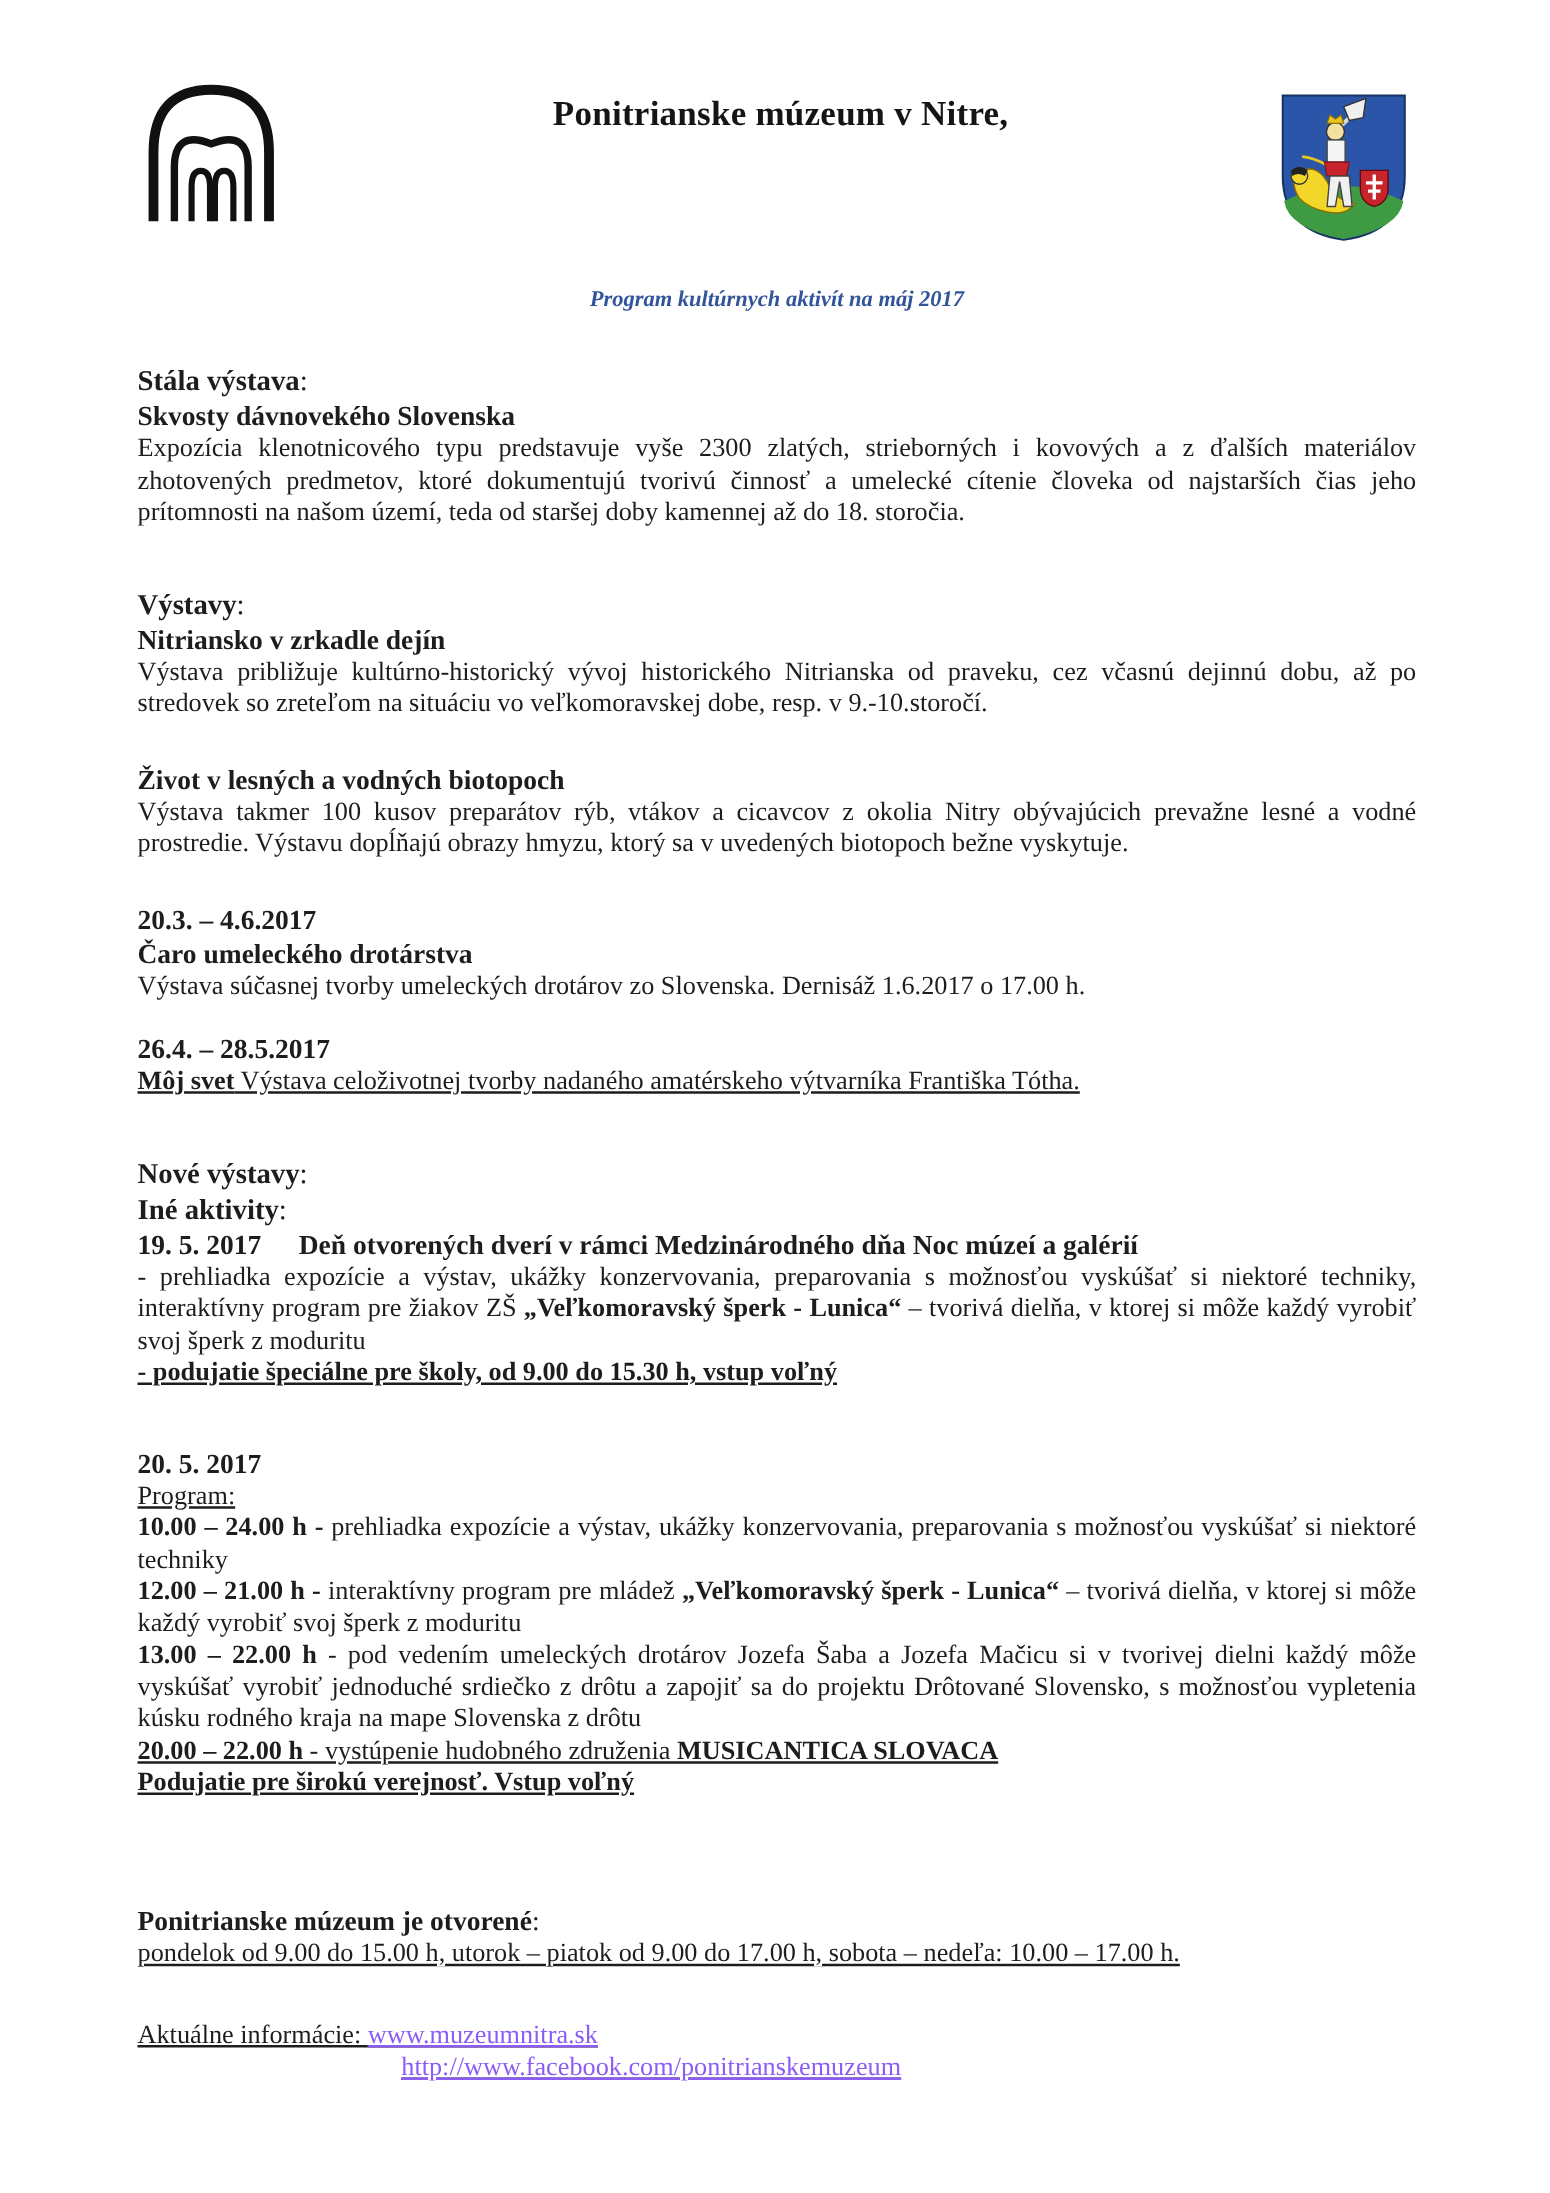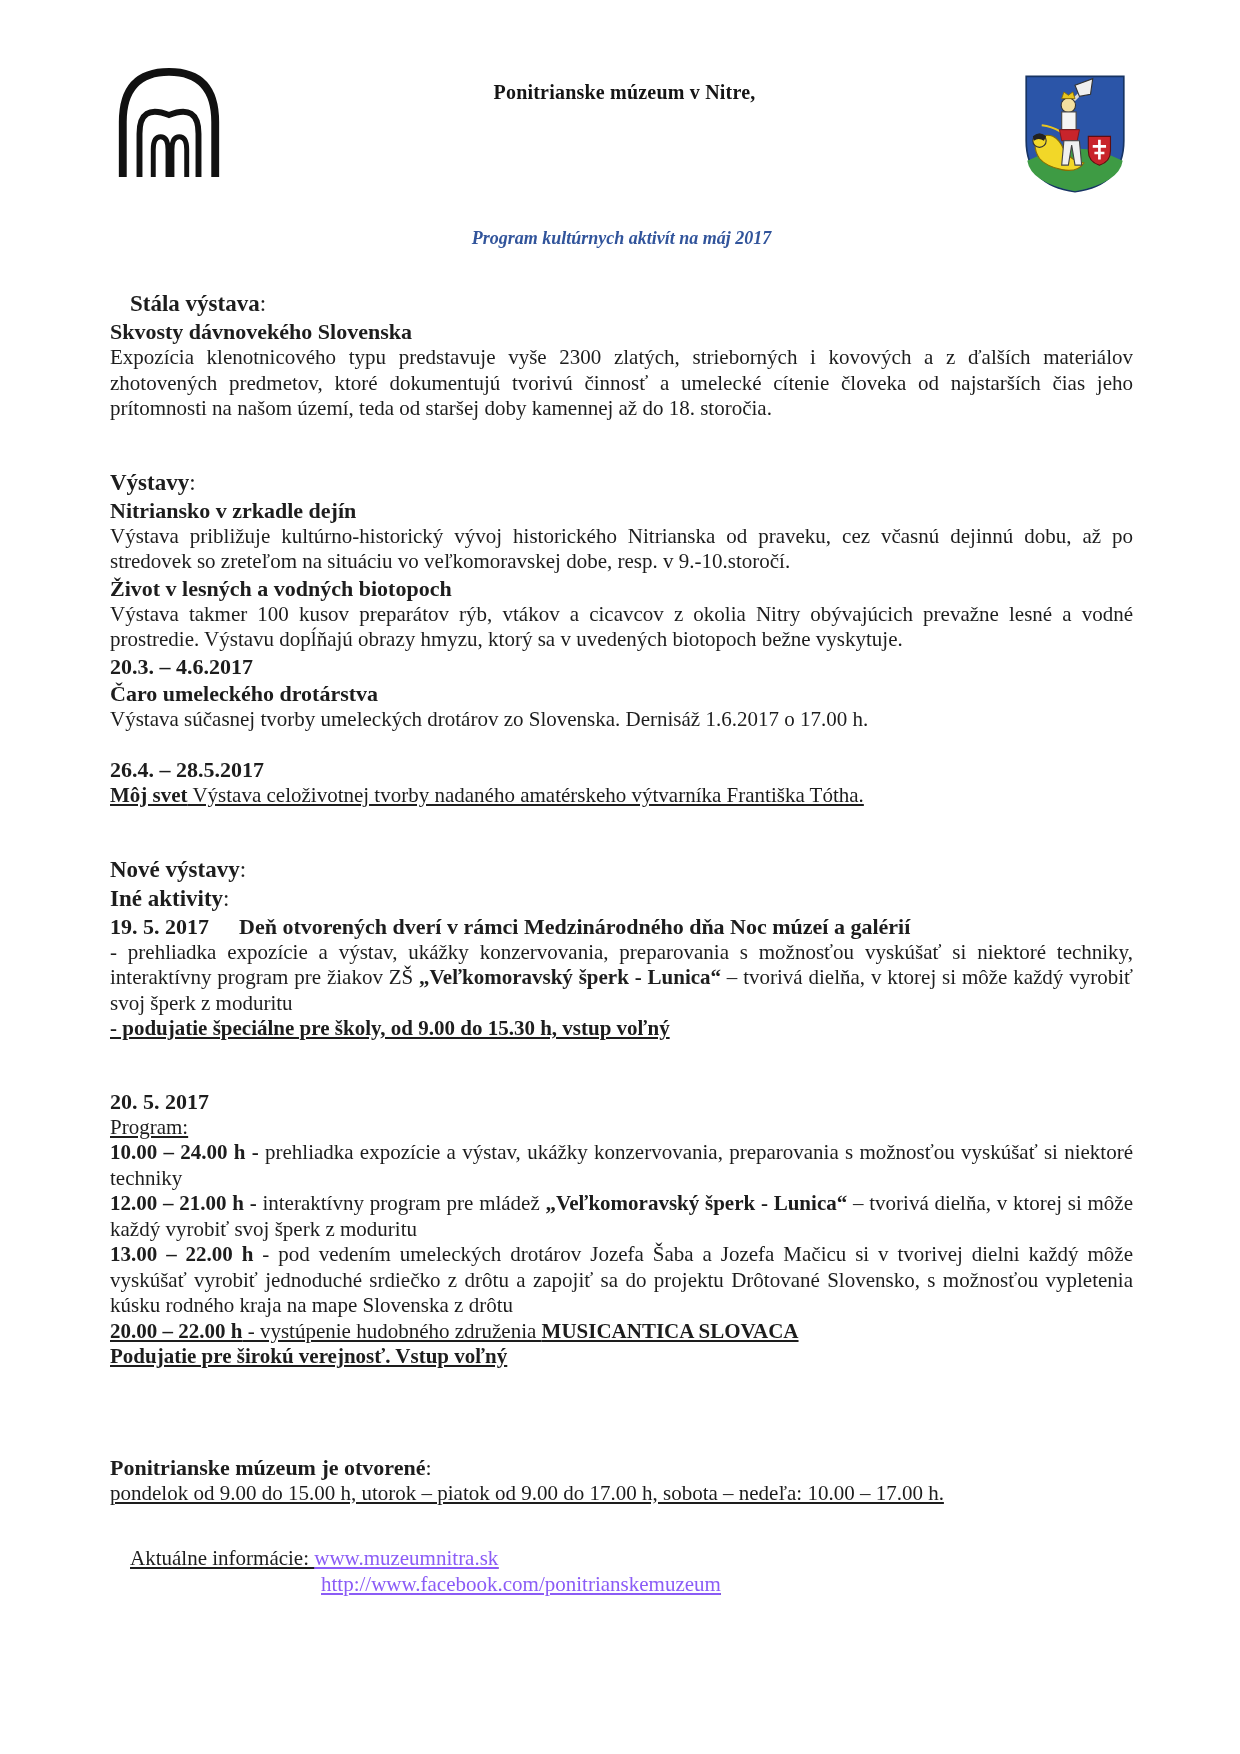--- a/index.html
+++ b/index.html
@@ -11,41 +11,41 @@
     font-family:"Liberation Serif", serif;
     color:#1d1d1d;
     overflow:hidden;
   }
   
   .hdr { display:flex; align-items:flex-start; }
   .logo-box { width:120px; flex:0 0 auto; }
   .coat-box { width:114px; flex:0 0 auto; padding-top:14px; }
   .title-block {
     flex:1 1 auto; text-align:center; padding-top:16px;
-    font-weight:bold; font-size:20px; line-height:36px; color:#151515;
+    font-weight:bold; font-size:28px; line-height:36px; color:#151515;
     letter-spacing:0.2px;
   }
   .program-title {
     margin:30px 0 0 0; text-align:center;
     font-size:18px; font-weight:bold; font-style:italic;
     color:#31549B;
   }
   
   p { margin:0; }
   .body  { font-size:21px; line-height:25.5px; text-align:justify; }
   .nojust{ text-align:left;text-decoration:underline; }
   .head  { font-size:23px; font-weight:bold; line-height:29px; text-align:left; }
   .sub   { font-size:22px; font-weight:bold; line-height:27px; text-align:left; }
   .b { font-weight:bold; }
   .r { font-weight:normal; }
   .gap { display:inline-block; width:30px; }
   
-  .mt-40 { margin-top:40px;margin-left:20px; }
+  .mt-40 { margin-top:40px; }
   .mt-46 { margin-top:46px; }
-  .mt-34 { }
+  .mt-34 { margin-top:34px; }
   .mt-36 { margin-top:24px; }
   .mt-84 { margin-top:84px; }
   a { color:#8b5cf6; text-decoration:underline; }
   .links-line2 { padding-left:211px; }
 </style>
 </head>
 <body>
 
 <div class="page">
 

